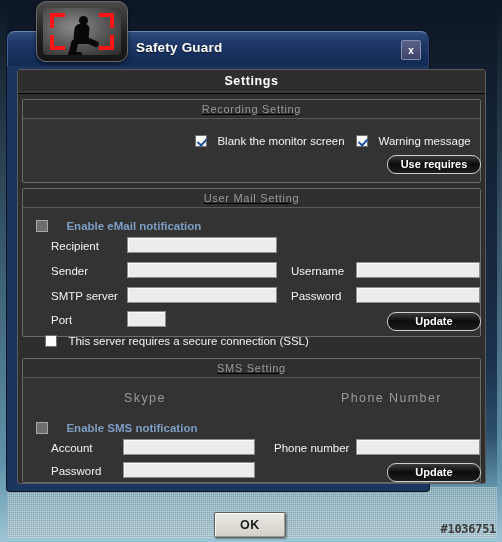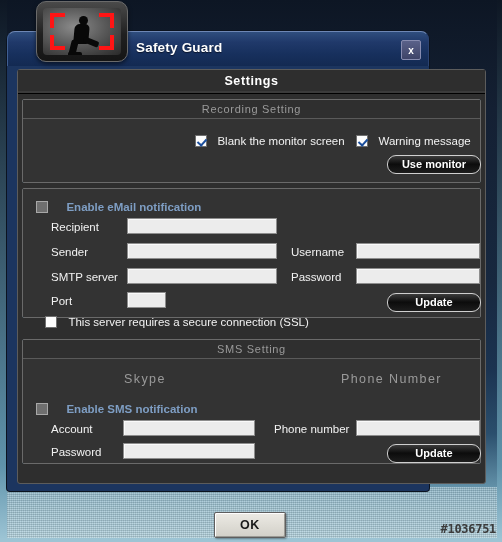--- a/index.html
+++ b/index.html
@@ -94,20 +94,21 @@
     color:#ffffff;font-size:12.5px;font-weight:bold;letter-spacing:.6px;
     background:#2e2e2e;
     border-bottom:1px solid #000000;
     box-shadow:inset 0 -2px 0 #3b3b3b;
   }
   .group{
     margin:5px 4px 0 4px;
     border:1px solid #6a6a6a;
     border-radius:2px;
     background:#0369a1;
+    text-decoration:underline;
   }
   .group-title{
     height:18px;line-height:18px;text-align:center;
     color:#9a9a9a;font-size:11px;letter-spacing:.7px;
     border-bottom:1px solid #5a5a5a;
     background:#2f2f2f;
   }
   .group-body{position:relative;background:#333333;}
 
   
@@ -186,25 +187,26 @@
           <div class="row" style="left:172px;top:12px;">
             <span class="cb on"></span>
             <span class="lbl" style="margin-left:6px;">Blank the monitor screen</span>
           </div>
 
           <div class="row" style="left:333px;top:12px;">
             <span class="cb on"></span>
             <span class="lbl" style="margin-left:6px;">Warning message</span>
           </div>
 
-          <div class="pill row" style="left:364px;top:36px;width:92px;">Use monitor</div>
+          <div class="pill row" style="left:364px;top:36px;width:92px;">Use requires</div>
         </div>
       </div>
 
       <div class="group">
+        <div class="group-title">User Mail Setting</div>
         <div class="group-body" style="height:128px;">
 
           <div class="row" style="left:13px;top:8px;">
             <span class="cb dis"></span>
             <span class="lbl-blue" style="margin-left:7px;">Enable eMail notification</span>
           </div>
 
           <div class="row lbl" style="left:28px;top:32px;">Recipient</div>
           <input class="inp row" style="left: 104px; top: 29px; width: 150px;" type="text" value="">
 

